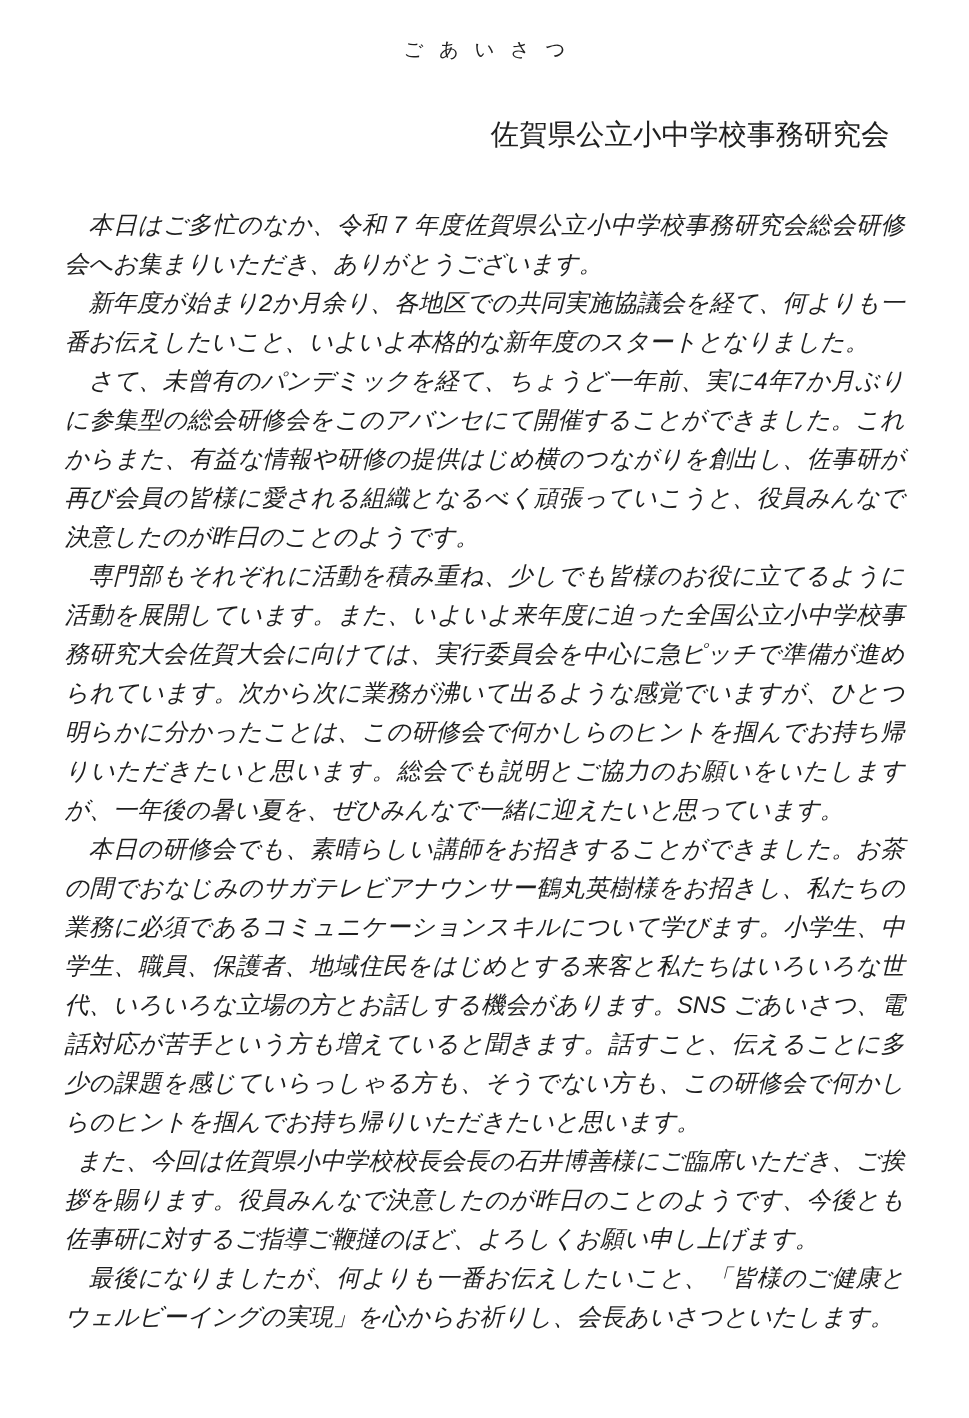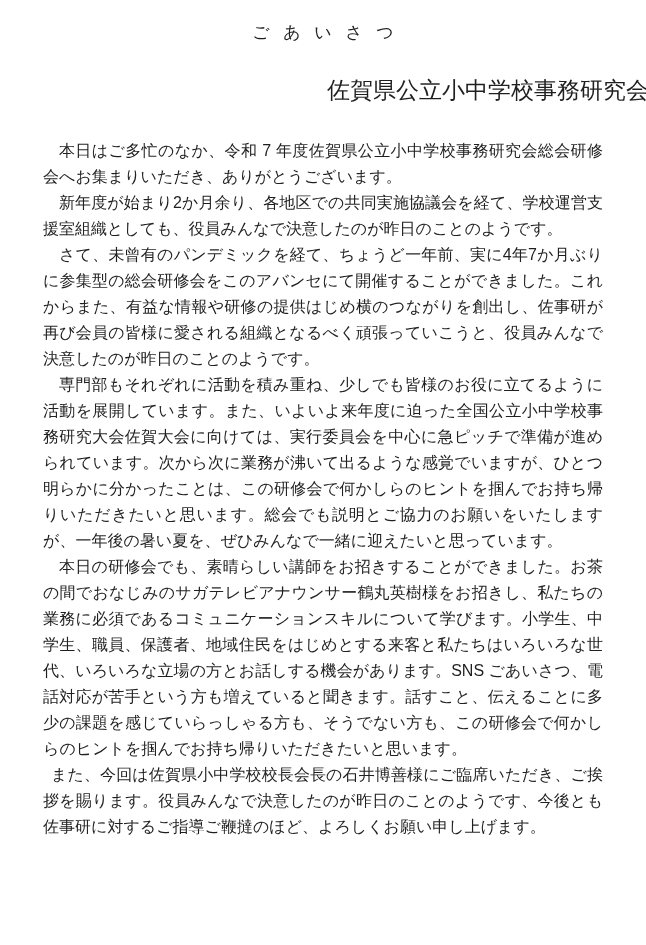--- a/index.html
+++ b/index.html
@@ -13,63 +13,65 @@
     height: 945px;
     box-sizing: border-box;
     background: #ffffff;
     color: #1f1f1f;
     font-family: "Liberation Sans", "DejaVu Sans", sans-serif;
     padding: 22px 43px 0 43px;
     overflow: hidden;
   }
   .doc-title {
     margin: 0;
-    font-size: 17px;
+    font-size: 13px;
     font-weight: 400;
     text-align: center;
     letter-spacing: 0.8em;
     text-indent: 0.8em;
     line-height: 22px;
     white-space: nowrap;
   }
   .signature {
     margin-top: 32px;
     padding-left: 284px;
-    font-size: 23px;
+    font-size: 19px;
     line-height: 29px;
     white-space: nowrap;
   }
   .doc-body {
     margin-top: 33px;
     font-size: 16px;
     line-height: 26px;
     text-align: justify;
     text-justify: inter-ideograph;
   }
   .para {
     margin: 0;
     text-indent: 16px;
+    font-style: italic;
   }
   .para.indent-small {
     text-indent: 8px;
   }
 </style>
 </head>
 <body>
 
 <div class="page">
 
   <h1 class="doc-title">ごあいさつ</h1>
 
   <div class="signature">
     <div class="sig-line">佐賀県公立小中学校事務研究会</div>
   </div>
 
   <div class="doc-body">
     <p class="para">本日はご多忙のなか、令和 7 年度佐賀県公立小中学校事務研究会総会研修会へお集まりいただき、ありがとうございます。</p>
-    <p class="para">新年度が始まり2か月余り、各地区での共同実施協議会を経て、学校運営支援室組織としても、役員みんなで決意したのが昨日のことのようです。</p>
+    <p class="para">新年度が始まり2か月余り、各地区での共同実施協議会を経て、何よりも一番お伝えしたいこと、いよいよ本格的な新年度のスタートとなりました。</p>
     <p class="para">さて、未曾有のパンデミックを経て、ちょうど一年前、実に4年7か月ぶりに参集型の総会研修会をこのアバンセにて開催することができました。これからまた、有益な情報や研修の提供はじめ横のつながりを創出し、佐事研が再び会員の皆様に愛される組織となるべく頑張っていこうと、役員みんなで決意したのが昨日のことのようです。</p>
     <p class="para">専門部もそれぞれに活動を積み重ね、少しでも皆様のお役に立てるように活動を展開しています。また、いよいよ来年度に迫った全国公立小中学校事務研究大会佐賀大会に向けては、実行委員会を中心に急ピッチで準備が進められています。次から次に業務が沸いて出るような感覚でいますが、ひとつ明らかに分かったことは、この研修会で何かしらのヒントを掴んでお持ち帰りいただきたいと思います。総会でも説明とご協力のお願いをいたしますが、一年後の暑い夏を、ぜひみんなで一緒に迎えたいと思っています。</p>
     <p class="para">本日の研修会でも、素晴らしい講師をお招きすることができました。お茶の間でおなじみのサガテレビアナウンサー鶴丸英樹様をお招きし、私たちの業務に必須であるコミュニケーションスキルについて学びます。小学生、中学生、職員、保護者、地域住民をはじめとする来客と私たちはいろいろな世代、いろいろな立場の方とお話しする機会があります。SNS ごあいさつ、電話対応が苦手という方も増えていると聞きます。話すこと、伝えることに多少の課題を感じていらっしゃる方も、そうでない方も、この研修会で何かしらのヒントを掴んでお持ち帰りいただきたいと思います。</p>
     <p class="para indent-small">また、今回は佐賀県小中学校校長会長の石井博善様にご臨席いただき、ご挨拶を賜ります。役員みんなで決意したのが昨日のことのようです、今後とも佐事研に対するご指導ご鞭撻のほど、よろしくお願い申し上げます。</p>
+    <p class="para">最後になりましたが、何よりも一番お伝えしたいこと、「皆様のご健康とウェルビーイングの実現」を心からお祈りし、会長あいさつといたします。</p>
   </div>
 
 </div>
 
 </body></html>

